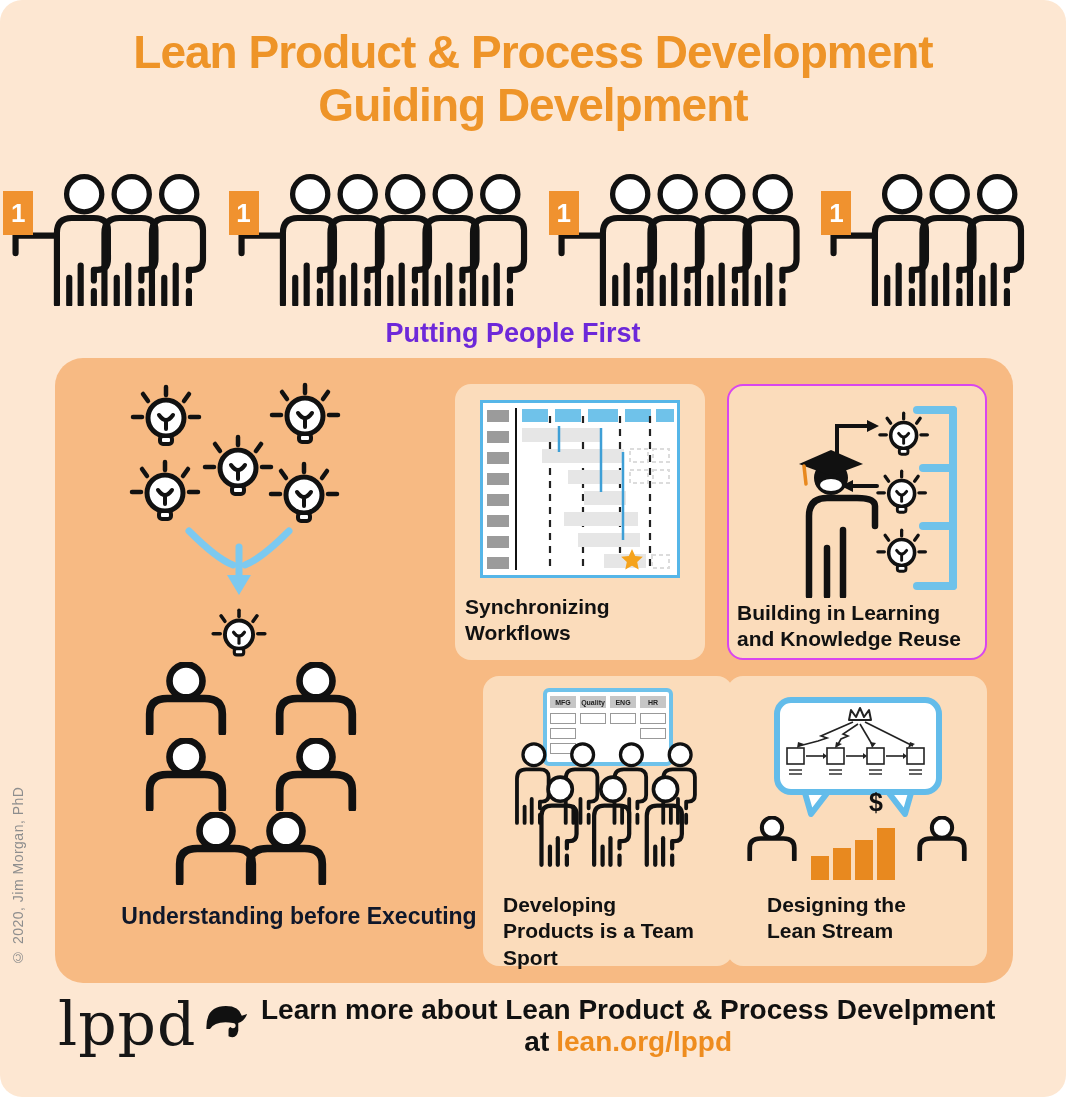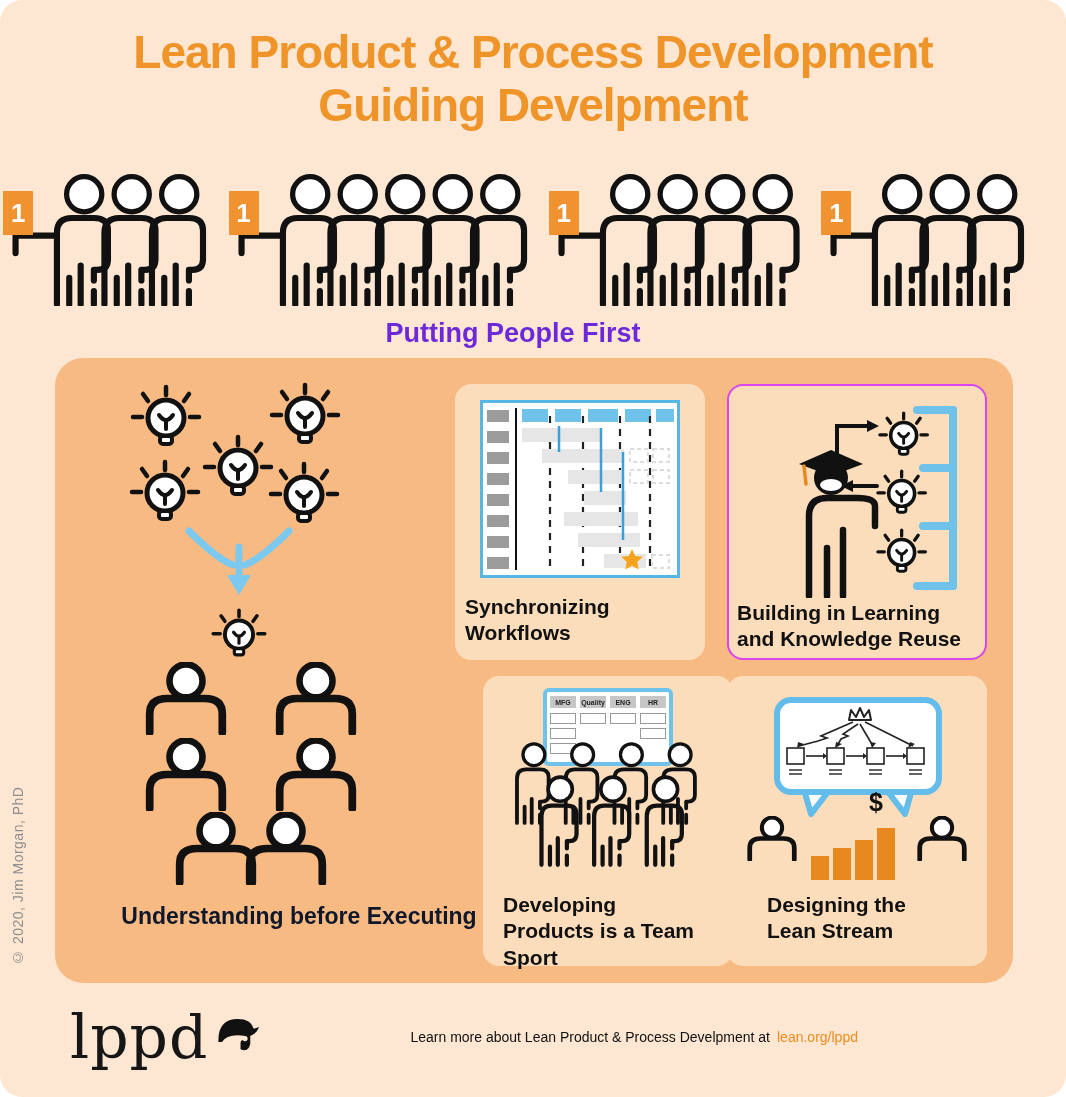--- a/index.html
+++ b/index.html
@@ -53,28 +53,28 @@
   .board .hdr{
     position:absolute;top:4px;width:26px;height:12px;background:#C6C6C6;
     font-size:7px;font-weight:700;color:#222;display:flex;align-items:center;justify-content:center;overflow:hidden;
   }
   .board .cell{
     position:absolute;width:26px;height:11px;background:#fff;border:1px solid #999;box-sizing:border-box;
   }
   .dollar{position:absolute;left:142px;top:112px;font-size:25px;font-weight:700;color:#111;}
   .footer{
     position:absolute;left:0;right:0;top:994px;height:86px;
-    display:flex;align-items:center;padding:0 58px;margin-left:12px;
+    display:flex;align-items:flex-start;padding:0 58px;
   }
   .logo{
     font-family:"DejaVu Serif", serif;font-size:60px;color:#161616;line-height:1;letter-spacing:1px;
     display:flex;align-items:flex-start;
   }
   .logo svg{margin-left:6px;margin-top:6px;}
-  .footer-msg{flex:1;text-align:center;font-size:14px;font-weight:400;color:#111;}
+  .footer-msg{flex:1;text-align:center;font-size:28px;font-weight:700;color:#111;}
   .footer-link{color:#EE8C1E;margin-left:7px;cursor:pointer;}
   .copyright{
     position:absolute;left:10px;top:735px;height:230px;
     writing-mode:vertical-rl;transform:rotate(180deg);
     font-size:14px;color:#8E8E8E;letter-spacing:0.5px;
   }
 </style>
 </head>
 <body>
 

